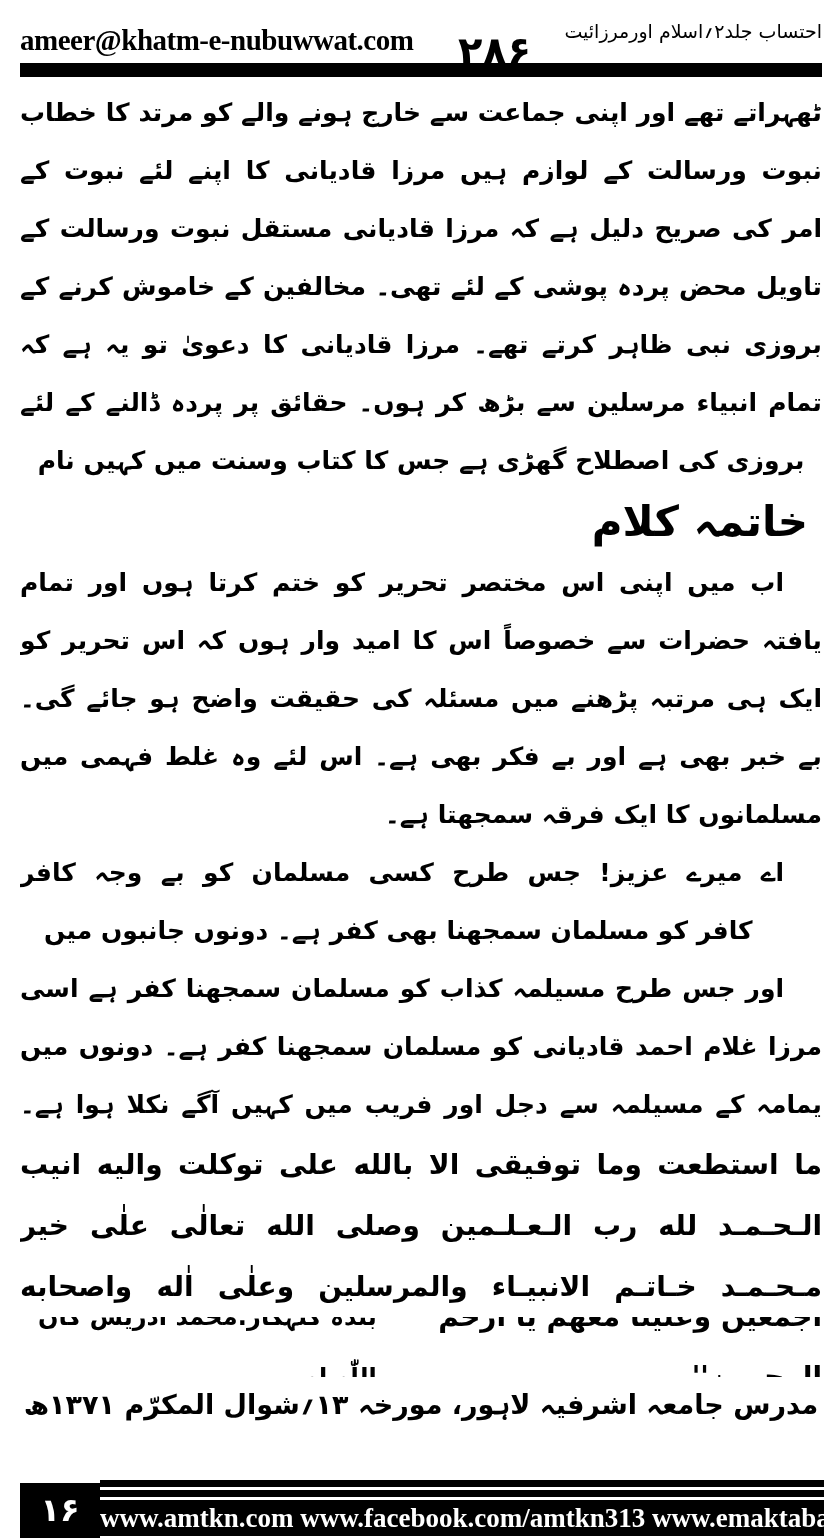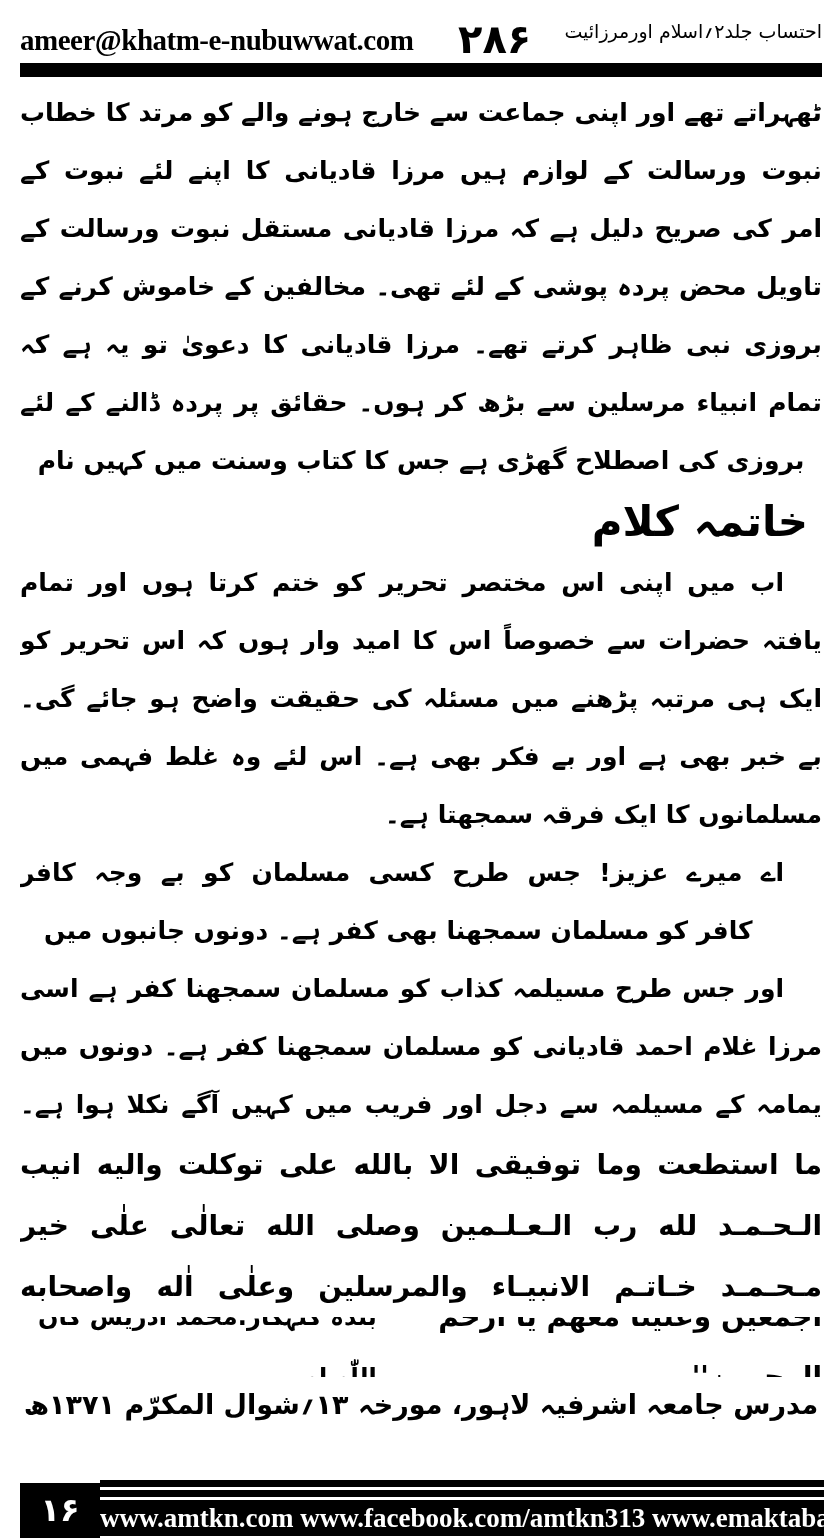--- a/index.html
+++ b/index.html
@@ -4,21 +4,21 @@
 <style>
   * { margin:0; padding:0; box-sizing:border-box; }
   html,body { background:#ffffff; }
   body { width:840px; height:1540px; font-family:"DejaVu Sans",sans-serif; color:#000; }
   .page { position:relative; width:840px; height:1540px; background:#fff; overflow:hidden;padding-left:44px; }
 
   
   .header { position:absolute; top:16px; left:20px; width:802px; height:46px; }
   .email { position:absolute; left:0; top:8px; font-family:"Liberation Serif",serif;
            font-weight:bold; font-size:29px; letter-spacing:-0.5px; }
-  .pageno-top { position:absolute; left:438px; top:0px; font-size:40px; font-weight:bold;
+  .pageno-top { position:absolute; left:438px; top:12px; font-size:40px; font-weight:bold;
                 direction:rtl; }
   .book-title { position:absolute; right:0; top:4px; font-size:19px; font-weight:normal;
                 direction:rtl; }
   .rule { position:absolute; top:63px; left:20px; width:802px; height:14px; background:#000; }
 
   
   .content { position:absolute; top:84px; left:20px; width:802px; direction:rtl;
              font-weight:bold; }
   .ln { height:58px; line-height:58px; font-size:25px; overflow:hidden;
         text-align:justify; text-align-last:justify; }

